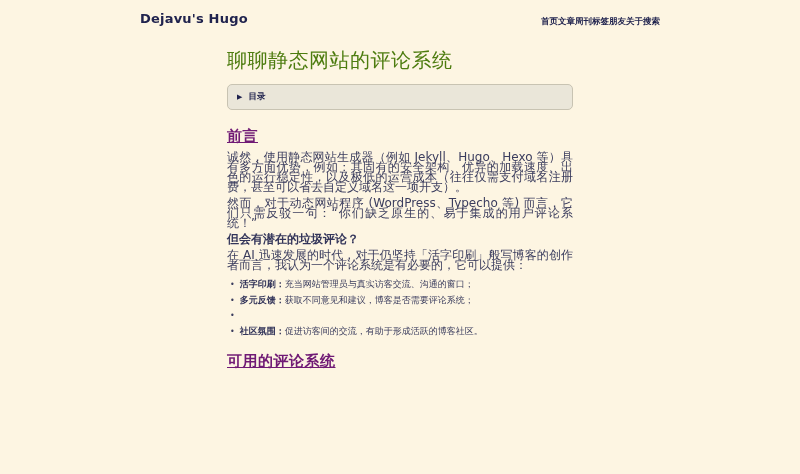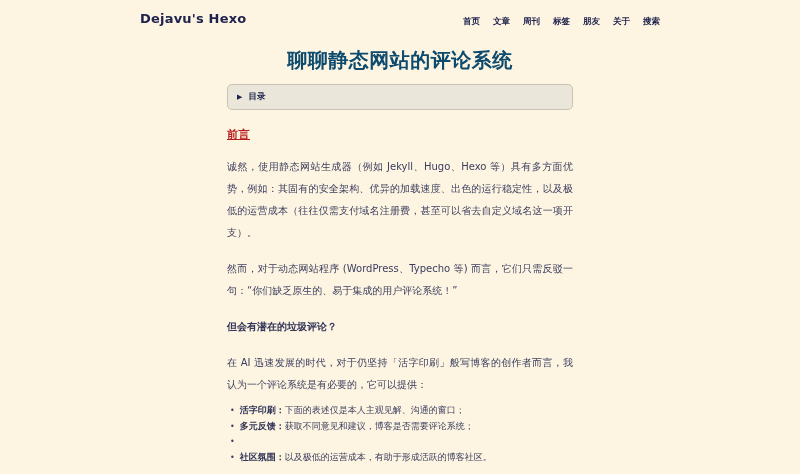--- a/index.html
+++ b/index.html
@@ -19,40 +19,39 @@
     justify-content: space-between;
     align-items: center;
   }
   .brand {
     font-size: 13px;
     font-weight: bold;
     color: #20234e;
     letter-spacing: 0.2px;
     cursor: pointer;
   }
-  .nav { display: flex; gap: 13px; list-style: none; margin-left: 10px; }
+  .nav { display: flex; list-style: none; margin-left: 10px; }
   .nav a {
     font-size: 8.5px;
     font-weight: bold;
     color: #20234e;
     text-decoration: none;
     cursor: pointer;
   }
   
   .main {
     width: 346px;
     margin: 0 auto;
   }
   .post-title {
     margin-top: 19px;
     font-size: 20px;
-    font-weight: bold;
-    color: #0c4a6e;
+    font-weight: normal;
+    color: #4d7c0f;
     letter-spacing: 0.5px;
-    text-align: center;
   }
   .post-meta {
     margin-top: 6px;
     font-size: 7.5px;
     color: #918c7a;
     letter-spacing: 0.2px;
   }
   .toc {
     margin-top: 10px;
     background: #eae6d9;
@@ -70,30 +69,30 @@
     line-height: 1;
   }
   .toc .toc-label {
     font-size: 8.5px;
     font-weight: bold;
     color: #20234e;
     text-align: center;
   }
   h2.section {
     margin-top: 17px;
-    font-size: 11px;
+    font-size: 15px;
     font-weight: bold;
-    color: #b91c1c;
+    color: #701a75;
     letter-spacing: 0.5px;
     text-decoration: underline;
   }
   .main p {
-    margin-top: 14px;
-    font-size: 10px;
-    line-height: 22px;
+    margin-top: 6px;
+    font-size: 12px;
+    line-height: 10px;
     color: #3b3d5e;
     text-align: justify;
   }
   .main p.q { font-weight: bold; color: #33355a; }
   ul.benefits {
     margin-top: 8px;
     list-style: none;
     padding-left: 3px;
   }
   ul.benefits li {
@@ -109,21 +108,21 @@
     margin-right: 5px;
     color: #3b3d5e;
   }
   ul.benefits li b { font-weight: bold; color: #33355a; }
   h2#sec2 { margin-top: 14px; }
 </style>
 </head>
 <body>
 
 <header class="header">
-  <div class="brand">Dejavu's Hexo</div>
+  <div class="brand">Dejavu's Hugo</div>
   <nav>
     <ul class="nav">
       <li><a>首页</a></li>
       <li><a>文章</a></li>
       <li><a>周刊</a></li>
       <li><a>标签</a></li>
       <li><a>朋友</a></li>
       <li><a>关于</a></li>
       <li><a>搜索</a></li>
     </ul>
@@ -141,29 +140,29 @@
   <h2 class="section">前言</h2>
 
   <p>诚然，使用静态网站生成器（例如 Jekyll、Hugo、Hexo 等）具有多方面优势，例如：其固有的安全架构、优异的加载速度、出色的运行稳定性，以及极低的运营成本（往往仅需支付域名注册费，甚至可以省去自定义域名这一项开支）。</p>
   <p>然而，对于动态网站程序 (WordPress、Typecho 等) 而言，它们只需反驳一句：“你们缺乏原生的、易于集成的用户评论系统！”</p>
   <p class="q">但会有潜在的垃圾评论？</p>
   <p>在 AI 迅速发展的时代，对于仍坚持「活字印刷」般写博客的创作者而言，我认为一个评论系统是有必要的，它可以提供：</p>
 
   <ul class="benefits">
     <li>
       <span class="dot">•</span>
-      <span><b>活字印刷：</b><span>下面的表述仅是本人主观见解、沟通的窗口；</span></span>
+      <span><b>活字印刷：</b><span>充当网站管理员与真实访客交流、沟通的窗口；</span></span>
     </li>
     <li>
       <span class="dot">•</span>
       <span><b>多元反馈：</b><span>获取不同意见和建议，博客是否需要评论系统；</span></span>
     </li>
     <li>
       <span class="dot">•</span>
     </li>
     <li>
       <span class="dot">•</span>
-      <span><b>社区氛围：</b><span>以及极低的运营成本，有助于形成活跃的博客社区。</span></span>
+      <span><b>社区氛围：</b><span>促进访客间的交流，有助于形成活跃的博客社区。</span></span>
     </li>
   </ul>
 
   <h2 class="section" id="sec2">可用的评论系统</h2>
 </main>
 
 </body></html>

